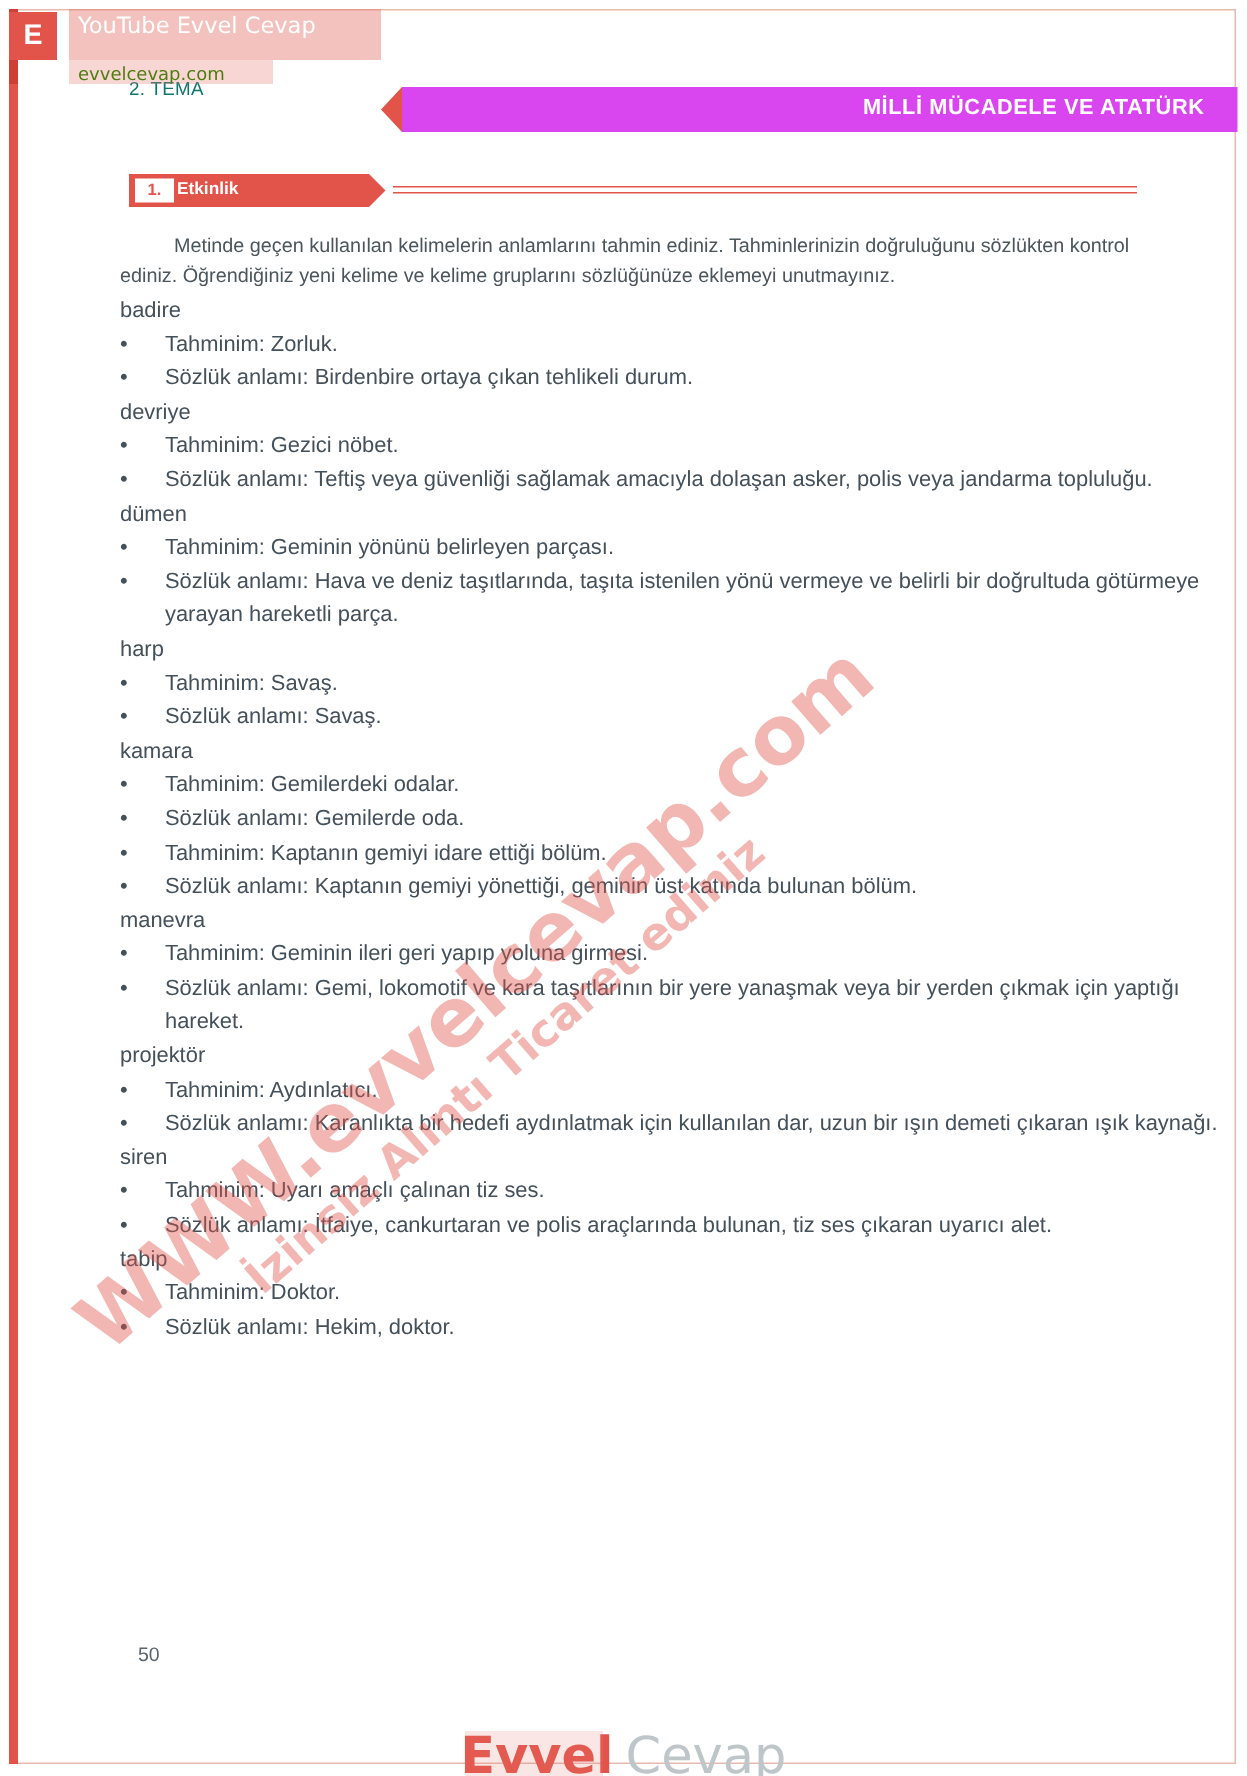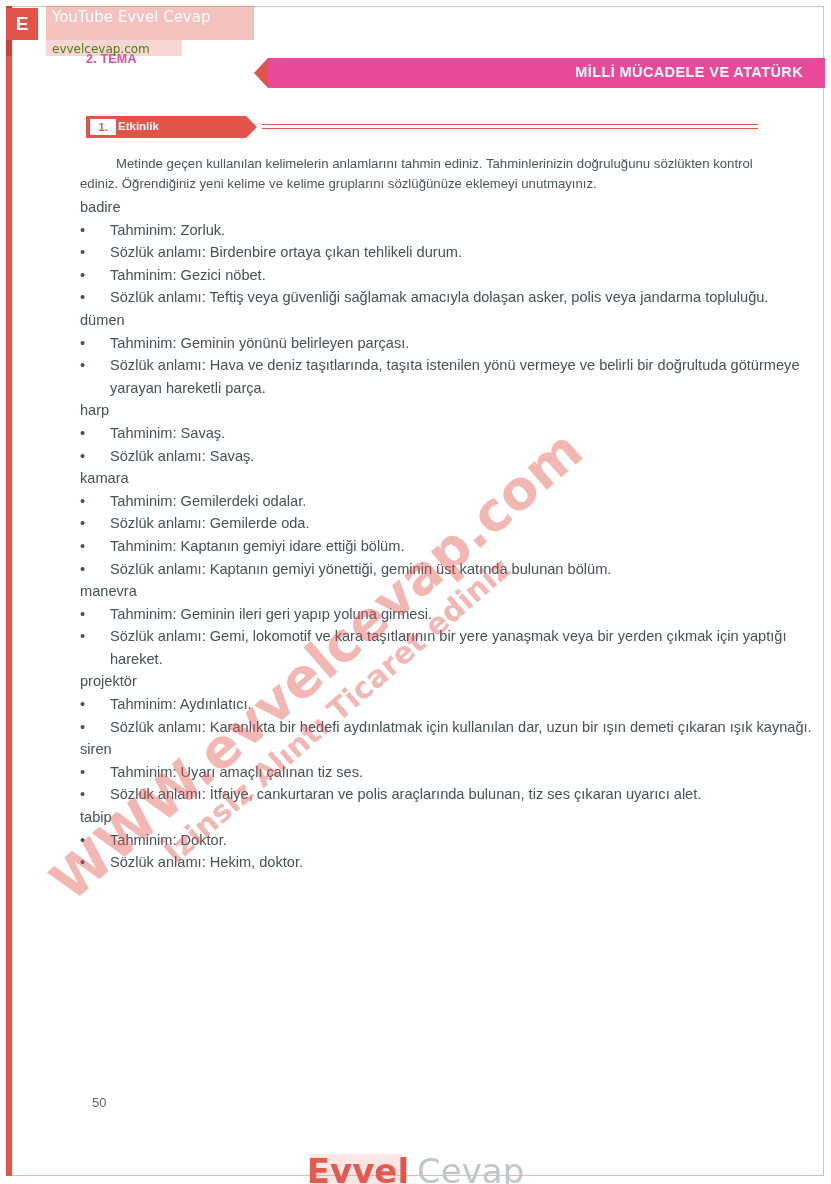--- a/index.html
+++ b/index.html
@@ -26,26 +26,26 @@
     background:#cf3f33;
   }
   
   .badge-e{
     position:absolute;left:6px;top:8px;width:32px;height:32px;
     background:#e2544a;color:#fff;font-size:19px;font-weight:bold;
     display:flex;align-items:center;justify-content:center;
   }
   .tema-label{
     position:absolute;left:86px;top:52px;
-    font-size:12.5px;font-weight:bold;color:#ec4899;
+    font-size:12.5px;font-weight:normal;color:#0f766e;
     letter-spacing:.2px;
   }
   .header-bar{
     position:absolute;left:268px;top:58px;right:6px;height:30px;
-    background:#ec4899;
+    background:#d946ef;
   }
   .header-bar:before{
     content:"";position:absolute;left:-14px;top:0;width:0;height:0;
     border-top:15px solid transparent;border-bottom:15px solid transparent;
     border-right:14px solid #e2544a;
   }
   .header-title{
     position:absolute;right:22px;top:6px;
     color:#fff;font-size:14.5px;font-weight:bold;letter-spacing:.4px;
     white-space:nowrap;
@@ -171,20 +171,21 @@
 <div class="list" id="entry-list">
     <div class="word">badire</div>
     <div class="bullet-line">
       <span class="dot">•</span>
       <span class="txt">Tahminim: Zorluk.</span>
     </div>
     <div class="bullet-line">
       <span class="dot">•</span>
       <span class="txt">Sözlük anlamı: Birdenbire ortaya çıkan tehlikeli durum.</span>
     </div>
+    <div class="word">devriye</div>
     <div class="bullet-line">
       <span class="dot">•</span>
       <span class="txt">Tahminim: Gezici nöbet.</span>
     </div>
     <div class="bullet-line">
       <span class="dot">•</span>
       <span class="txt">Sözlük anlamı: Teftiş veya güvenliği sağlamak amacıyla dolaşan asker, polis veya jandarma topluluğu.</span>
     </div>
     <div class="word">dümen</div>
     <div class="bullet-line">

